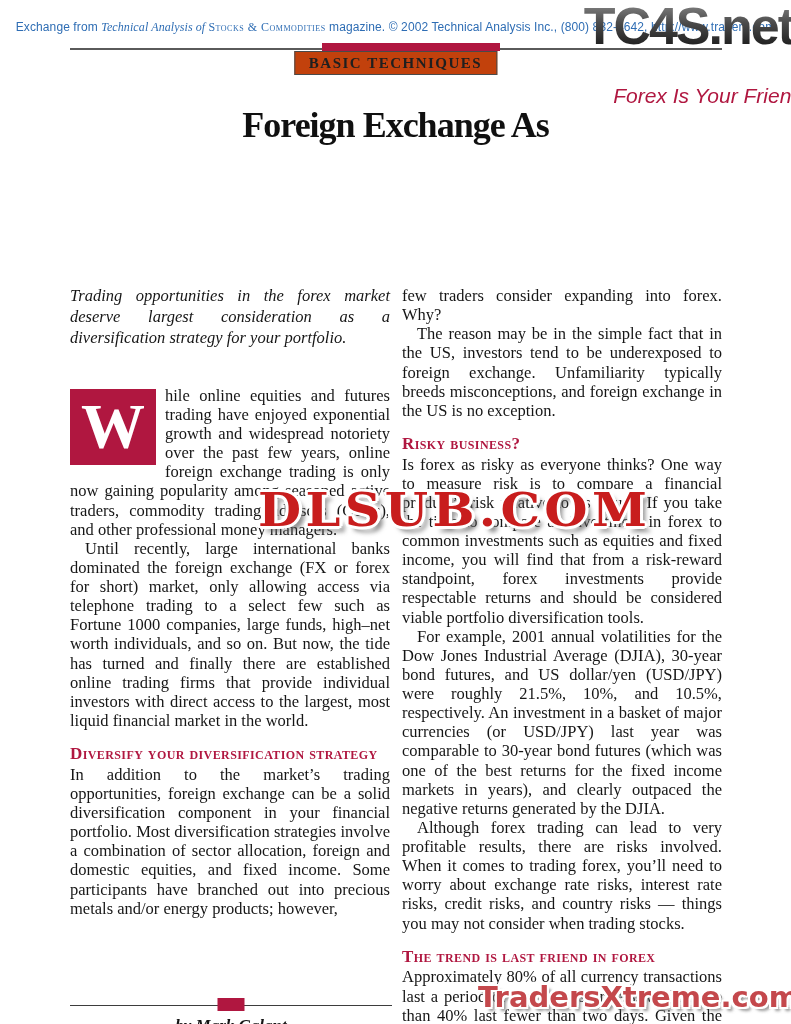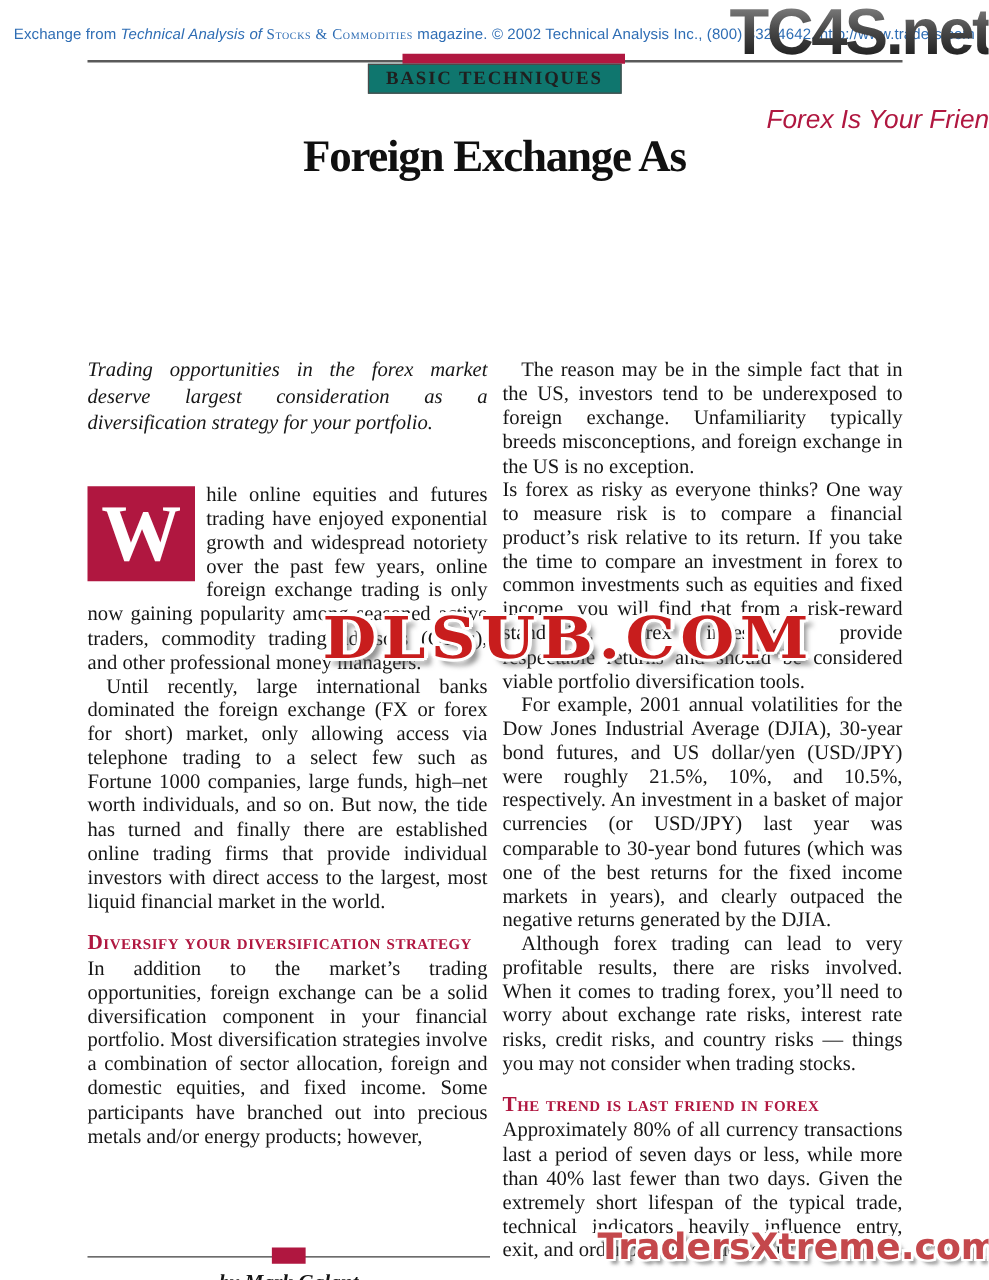--- a/index.html
+++ b/index.html
@@ -18,42 +18,42 @@
   }
   
   .reprint{
     position:absolute;top:20px;left:0;width:100%;
     text-align:center;
     font-family:"Liberation Sans",sans-serif;
     font-size:12px;letter-spacing:.1px;
     color:var(--blue);
     z-index:2;white-space:nowrap;
   }
-  .reprint .ital{font-family:Liberation Sans, sans-serif;font-style:italic;}
+  .reprint .ital{font-family:Liberation Serif, serif;font-style:italic;}
   .reprint .smallcaps{font-family:Liberation Serif, serif;font-variant:small-caps;letter-spacing:.5px;}
   
   .tc4s{
     position:absolute;top:0px;right:-2px;
     font-family:"Liberation Sans",sans-serif;
     font-weight:bold;font-size:52px;line-height:1;
     letter-spacing:-2px;transform:scaleY(1.0);
     color:#3a3a3a;z-index:6;
   }
   @supports (-webkit-background-clip: text){
     .tc4s{
       background:linear-gradient(180deg,#8c8c8c 0%,#4a4a4a 45%,#141414 100%);
       -webkit-background-clip:text;background-clip:text;color:transparent;
     }
   }
   
   .top-rule{position:absolute;top:48px;left:70px;width:652px;height:2px;background:#5a5a5a;z-index:1;}
   .red-bar{position:absolute;top:43px;left:322px;width:178px;height:8px;background:var(--accent);z-index:3;}
   .section-box{
     position:absolute;top:51px;left:50%;transform:translateX(-50%);
-    border:1px solid #4a4a4a;background:#0f766e;
+    border:1px solid #4a4a4a;background:#c2410c;
     padding:3px 14px 2px 14px;
     font-weight:bold;font-size:15px;letter-spacing:1.5px;color:#1f1f1f;
     z-index:4;white-space:nowrap;
   }
   
   .kicker{
     position:absolute;top:84px;left:12px;width:100%;text-align:right;
     font-family:"Liberation Sans",sans-serif;font-style:italic;
     font-size:21px;color:var(--accent);z-index:2;
   }
@@ -146,21 +146,23 @@
 
     <div class="col">
       <p class="intro">Trading opportunities in the forex market deserve largest consideration as a diversification strategy for your portfolio.</p>
       <p class="para"><span class="drop-cap-box">W</span><span>hile online equities and futures trading have enjoyed exponential growth and widespread notoriety over the past few years, online foreign exchange trading is only now gaining popularity among seasoned active traders, commodity trading advisors (CTAs), and other professional money managers.</span></p>
       <p class="para indent">Until recently, large international banks dominated the foreign exchange (FX or forex for short) market, only allowing access via telephone trading to a select few such as Fortune 1000 companies, large funds, high–net worth individuals, and so on. But now, the tide has turned and finally there are established online trading firms that provide individual investors with direct access to the largest, most liquid financial market in the world.</p>
       <h3 class="subhead">Diversify your diversification strategy</h3>
       <p class="para">In addition to the market’s trading opportunities, foreign exchange can be a solid diversification component in your financial portfolio. Most diversification strategies involve a combination of sector allocation, foreign and domestic equities, and fixed income. Some participants have branched out into precious metals and/or energy products; however,</p>
     </div>
 
     <div class="col">
+      <p class="para">few traders consider expanding into forex. Why?</p>
       <p class="para indent">The reason may be in the simple fact that in the US, investors tend to be underexposed to foreign exchange. Unfamiliarity typically breeds misconceptions, and foreign exchange in the US is no exception.</p>
+      <h3 class="subhead">Risky business?</h3>
       <p class="para">Is forex as risky as everyone thinks? One way to measure risk is to compare a financial product’s risk relative to its return. If you take the time to compare an investment in forex to common investments such as equities and fixed income, you will find that from a risk-reward standpoint, forex investments provide respectable returns and should be considered viable portfolio diversification tools.</p>
       <p class="para indent">For example, 2001 annual volatilities for the Dow Jones Industrial Average (DJIA), 30-year bond futures, and US dollar/yen (USD/JPY) were roughly 21.5%, 10%, and 10.5%, respectively. An investment in a basket of major currencies (or USD/JPY) last year was comparable to 30-year bond futures (which was one of the best returns for the fixed income markets in years), and clearly outpaced the negative returns generated by the DJIA.</p>
       <p class="para indent">Although forex trading can lead to very profitable results, there are risks involved. When it comes to trading forex, you’ll need to worry about exchange rate risks, interest rate risks, credit risks, and country risks — things you may not consider when trading stocks.</p>
       <h3 class="subhead">The trend is last friend in forex</h3>
       <p class="para">Approximately 80% of all currency transactions last a period of seven days or less, while more than 40% last fewer than two days. Given the extremely short lifespan of the typical trade, technical indicators heavily influence entry, exit, and order placement decisions.</p>
     </div>
 
   </div>
 
   <div class="byline-footer">

